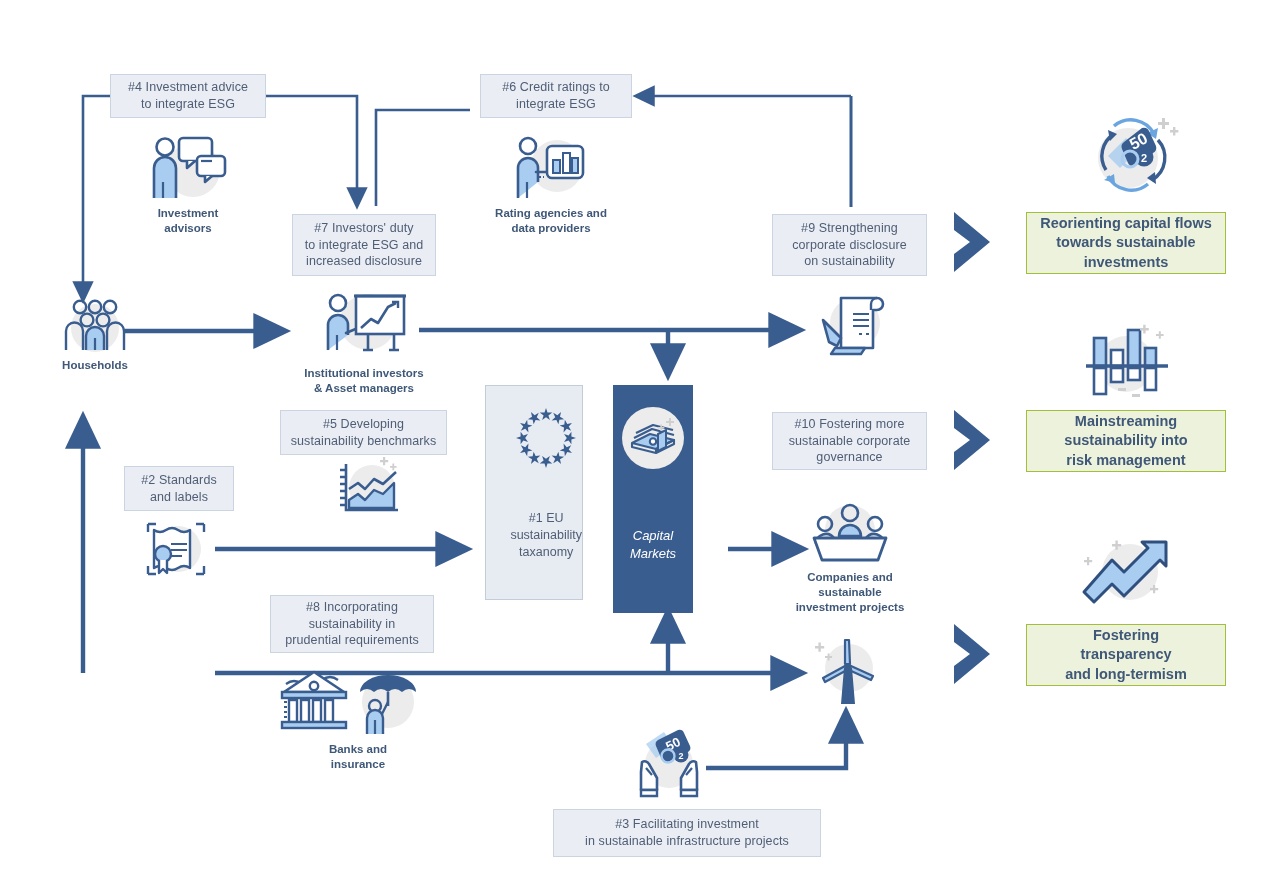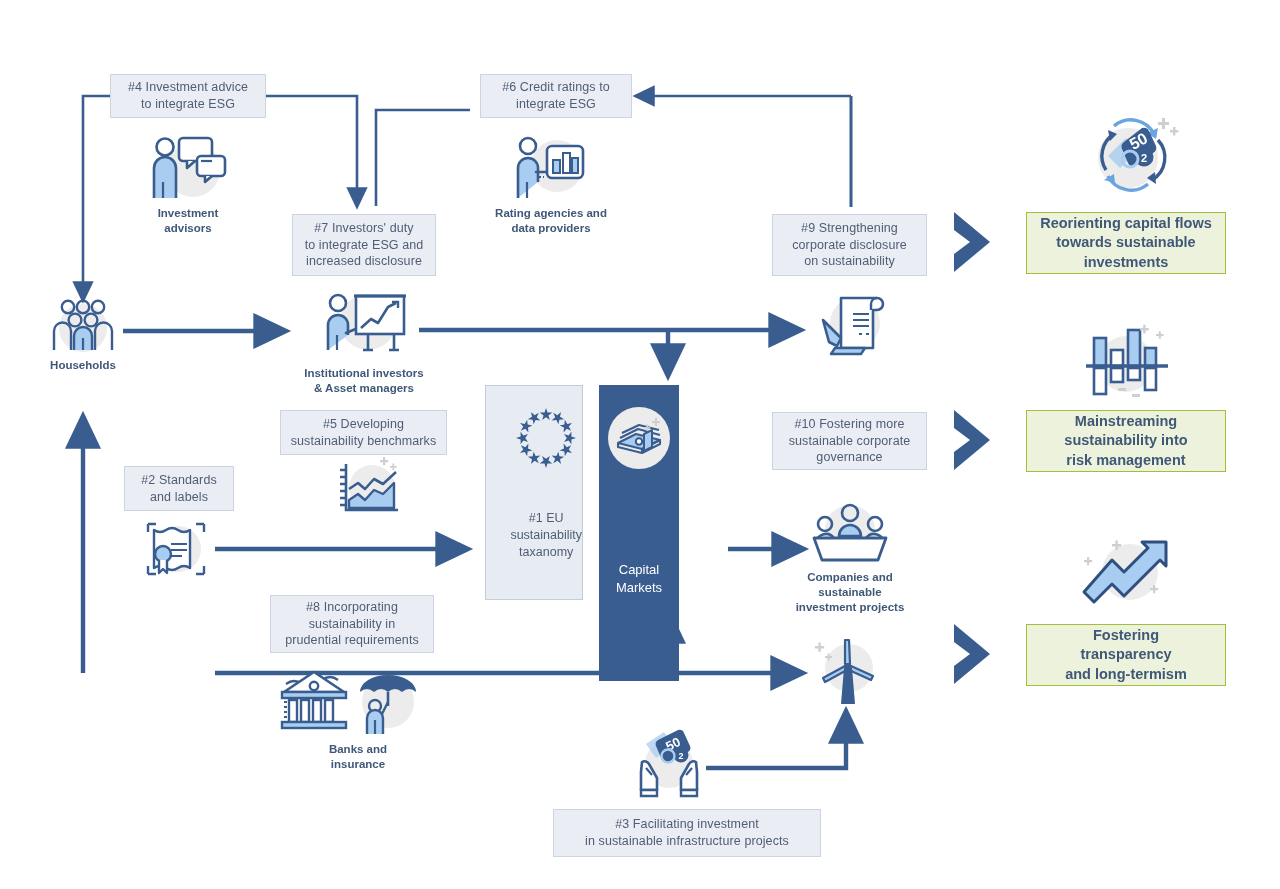--- a/index.html
+++ b/index.html
@@ -176,21 +176,21 @@
         <use href="#s" transform="rotate(270 36 36)"></use>
         <use href="#s" transform="rotate(300 36 36)"></use>
         <use href="#s" transform="rotate(330 36 36)"></use>
       </g>
     </svg>
     <div class="lbl" style="margin-top:86px;white-space:pre-line">#1 EU
 sustainability
 taxanomy</div>
   </div>
 
-  <div class="capbox" style="left:599px;top:385px;width:80px;height:296px;">
+  <div class="capbox" style="left:613px;top:385px;width:80px;height:228px;font-style:italic;">
     <div style="position:absolute;top:22px;width:62px;height:62px;border-radius:50%;background:#ececec;">
       <svg width="62" height="62" viewBox="0 0 62 62">
         <g stroke="#3a5d8f" stroke-width="2.1" fill="none" stroke-linejoin="round">
           <path d="M10,36 L28,27 L52,33 L34,42 z" fill="#a8cdf0"></path>
           <path d="M10,36 L10,40 L34,46 L34,42"></path>
           <path d="M34,42 L52,33 L52,37 L34,46"></path>
           <path d="M12,31 L30,22 L52,28"></path>
           <path d="M14,26 L31,18 L51,23"></path>
           <circle cx="31" cy="34.5" r="3.2" fill="#ffffff"></circle>
         </g>
@@ -231,21 +231,21 @@
       <rect x="38" y="14" width="36" height="32" rx="5" fill="#fff" stroke="#3a5d8f" stroke-width="2.6"></rect>
       <rect x="44" y="28" width="7" height="13" fill="#a8cdf0" stroke="#3a5d8f" stroke-width="2"></rect>
       <rect x="54" y="21" width="7" height="20" fill="#fff" stroke="#3a5d8f" stroke-width="2"></rect>
       <rect x="63" y="26" width="6" height="15" fill="#a8cdf0" stroke="#3a5d8f" stroke-width="2"></rect>
       <path d="M30,45 h5" stroke="#3a5d8f" stroke-width="2" stroke-dasharray="2 2"></path>
     </svg>
     <div class="cap">Rating agencies and
 data providers</div>
   </div>
 
-  <div class="actor" style="left:40px;top:298px;width:86px;">
+  <div class="actor" style="left:52px;top:298px;width:86px;">
     <svg width="74" height="54" viewBox="0 0 74 54">
       <circle cx="37" cy="30" r="24" fill="#ececec"></circle>
       <circle cx="22" cy="9" r="6.2" fill="none" stroke="#3a5d8f" stroke-width="2.4"></circle>
       <circle cx="37" cy="9" r="6.2" fill="none" stroke="#3a5d8f" stroke-width="2.4"></circle>
       <circle cx="52" cy="9" r="6.2" fill="none" stroke="#3a5d8f" stroke-width="2.4"></circle>
       <path d="M8,52 L8,33 a8.5,8.5 0 0 1 17,0 L25,52" fill="none" stroke="#3a5d8f" stroke-width="2.4"></path>
       <path d="M49,52 L49,33 a8.5,8.5 0 0 1 17,0 L66,52" fill="none" stroke="#3a5d8f" stroke-width="2.4"></path>
       <circle cx="29" cy="22" r="6.4" fill="none" stroke="#3a5d8f" stroke-width="2.4"></circle>
       <circle cx="45" cy="22" r="6.4" fill="none" stroke="#3a5d8f" stroke-width="2.4"></circle>
       <path d="M28,52 L28,38 a9,9 0 0 1 18,0 L46,52" fill="#a8cdf0" stroke="#3a5d8f" stroke-width="2.4"></path>

